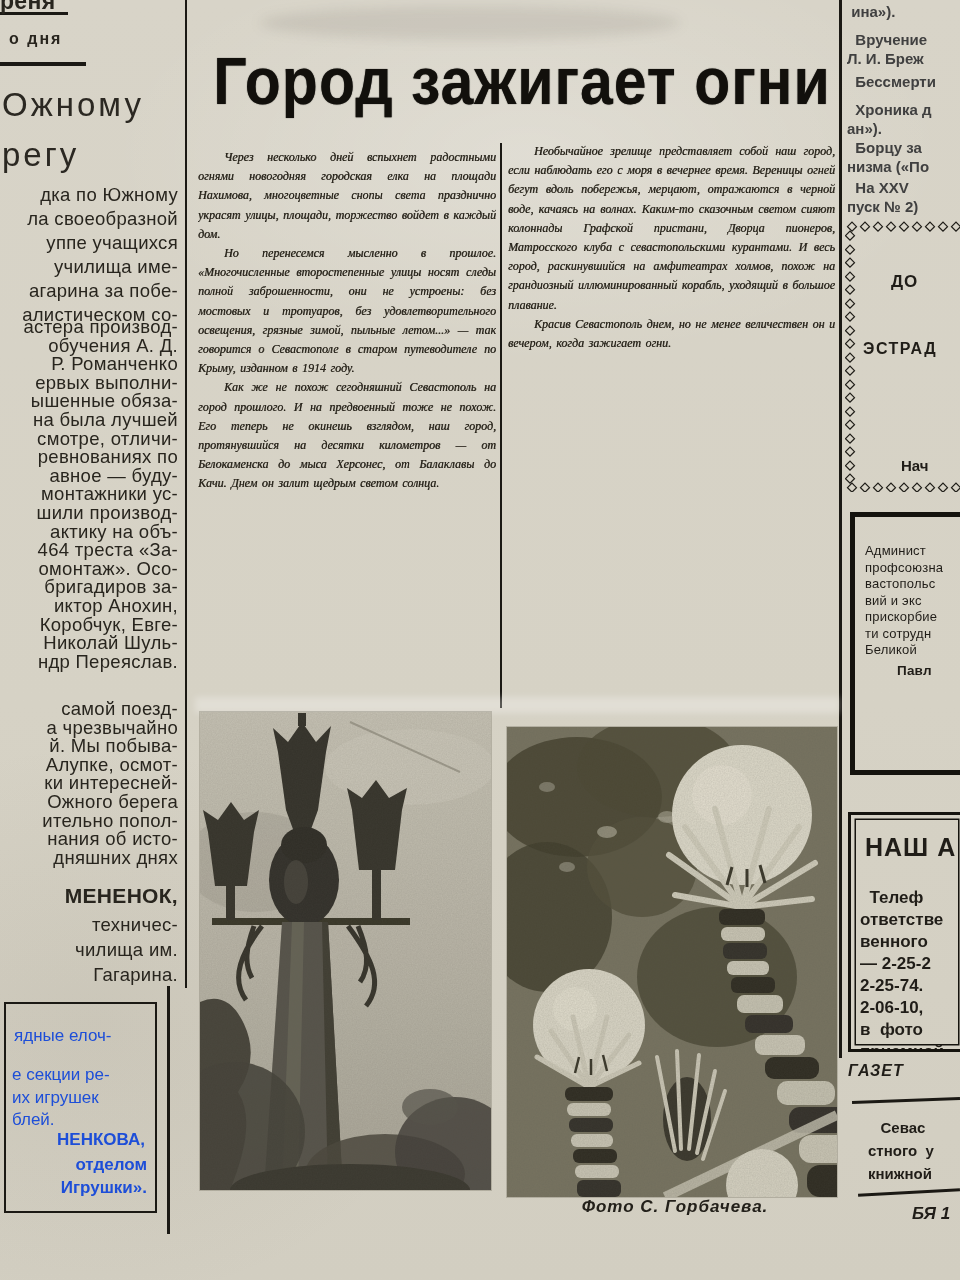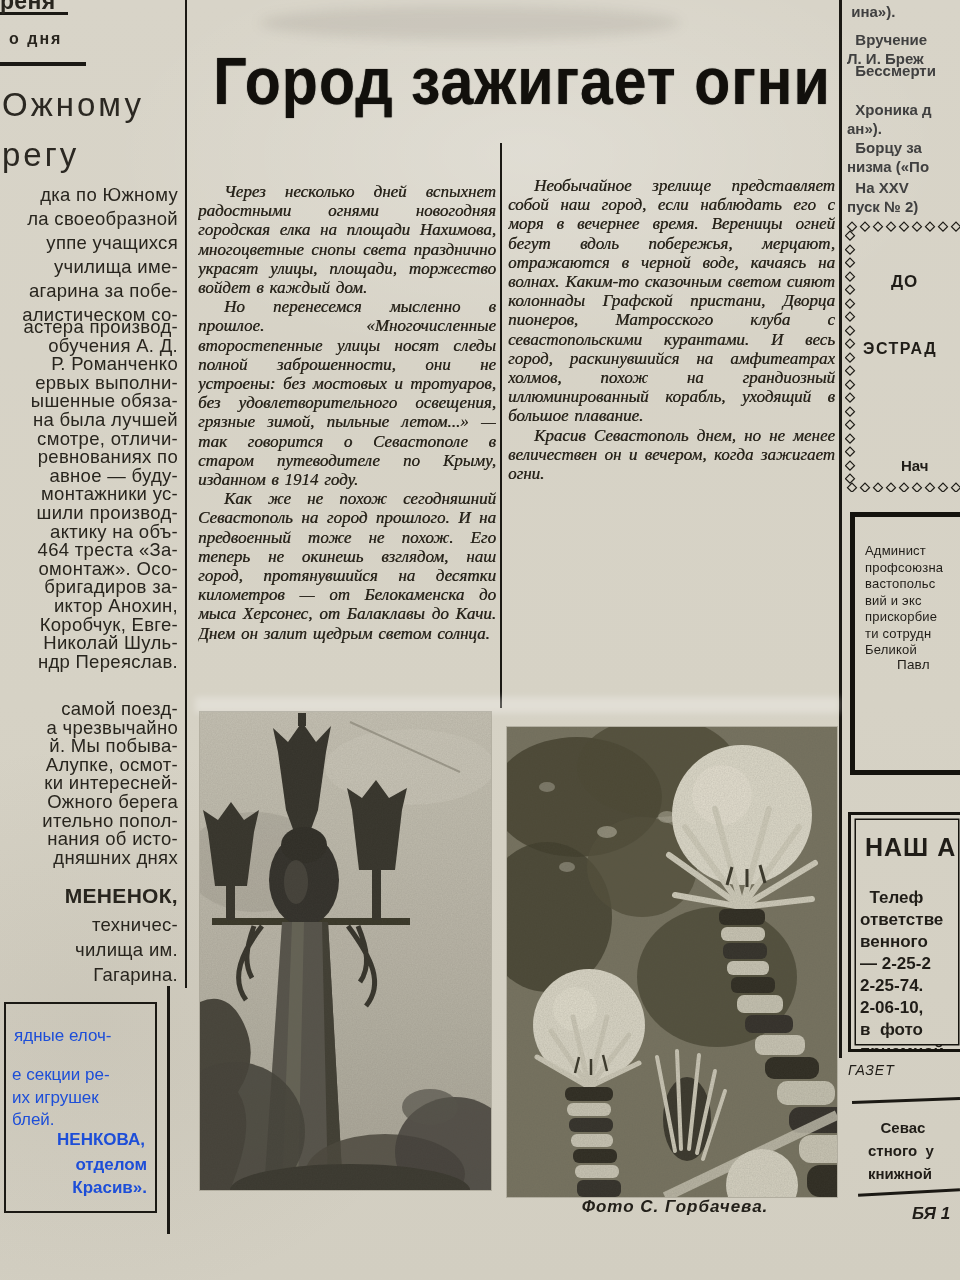--- a/index.html
+++ b/index.html
@@ -20,22 +20,22 @@
   .headline{
     left:203px;top:44px;width:638px;text-align:center;
     font-weight:700;font-size:59px;letter-spacing:1px;color:#12100c;
     transform:scaleY(1.12);transform-origin:top center;
     text-shadow:0 0 1px rgba(18,16,12,.8);
   }
   .ghost{left:260px;top:6px;width:420px;height:34px;border-radius:50%;
     background:rgba(90,85,70,.12);filter:blur(6px)}
   .artcol{
     font-family:"Liberation Serif",serif;font-style:italic;
-    font-size:17px;line-height:19.2px;text-align:justify;color:#262219;
-    text-shadow:.4px 0 0 rgba(38,34,25,.75);word-spacing:1.5px;overflow:hidden;margin-top:34px;
+    font-size:12px;line-height:19.2px;text-align:justify;color:#262219;
+    text-shadow:.4px 0 0 rgba(38,34,25,.75);word-spacing:1.5px;overflow:hidden;
   }
   .artcol p{margin:0;text-indent:26px}
 
   
   .ls{color:#28251e;letter-spacing:.3px}
   .ls-frag1{left:0;top:-12px;width:150px;font-size:23px;font-weight:700;height:26px;overflow:hidden}
   .ls-frag2{left:9px;top:30px;width:110px;font-size:16px;font-weight:700;letter-spacing:2px}
   .ls-head{left:2px;top:80px;width:176px;font-size:33px;line-height:50px;letter-spacing:3px;color:#2b2822}
   .ls-par{width:178px;text-align:right;font-size:18.5px}
   .ls-sig{width:178px;text-align:right;font-weight:700}
@@ -114,21 +114,21 @@
 чилища им.
 Гагарина.</div>
 
 <div class="abs lbox">
   <div class="abs pl" style="left:8px;top:22px">ядные елоч-</div>
   <div class="abs pl" style="left:6px;top:60px;line-height:22.5px">е секции ре-
 их игрушек
 блей.</div>
   <div class="abs" style="right:10px;top:126px;font-weight:700">НЕНКОВА,</div>
   <div class="abs pl" style="right:8px;top:149px;font-weight:700;line-height:23px;text-align:right">отделом
-Красив».</div>
+Игрушки».</div>
 </div>
 
 <div class="abs headline">Город зажигает огни</div>
 
 <div class="abs artcol" style="left:198px;top:148px;width:298px;height:560px">
   <p>Через несколько дней вспыхнет радостными огнями новогодняя городская елка на площади Нахимова, многоцветные снопы света празднично украсят улицы, площади, торжество войдет в каждый дом.</p>
   <p>Но перенесемся мысленно в прошлое. «Многочисленные второстепенные улицы носят следы полной заброшенности, они не устроены: без мостовых и тротуаров, без удовлетворительного освещения, грязные зимой, пыльные летом...» — так говорится о Севастополе в старом путеводителе по Крыму, изданном в 1914 году.</p>
   <p>Как же не похож сегодняшний Севастополь на город прошлого. И на предвоенный тоже не похож. Его теперь не окинешь взглядом, наш город, протянувшийся на десятки километров — от Белокаменска до мыса Херсонес, от Балаклавы до Качи. Днем он залит щедрым светом солнца.</p>
 </div>
 <div class="abs artcol" style="left:508px;top:142px;width:327px;height:572px">
@@ -282,21 +282,21 @@
     <circle cx="255" cy="458" r="36" fill="#d5d1c1"></circle>
     <rect width="330" height="470" filter="url(#noiseB)" opacity=".6"></rect>
   </svg>
 </div>
 
 <div class="abs caption" style="left:525px;top:1197px;width:300px">Фото С. Горбачева.</div>
 
 <div class="abs rs rs-frag pp" style="top:2px"> ина»).</div>
 <div class="abs rs rs-frag pp" style="top:30px">  Вручение
 Л. И. Бреж</div>
-<div class="abs rs rs-frag pp" style="top:61px">  Бессмерти</div>
+<div class="abs rs rs-frag pp" style="top:72px">  Бессмерти</div>
 <div class="abs rs rs-frag pp" style="top:100px">  Хроника д
 ан»).</div>
 <div class="abs rs rs-frag pp" style="top:138px">  Борцу за
 низма («По</div>
 <div class="abs rs rs-frag pp" style="top:178px">  На XXV
 пуск № 2)</div>
 
 <div class="abs dbox">
   <div class="abs diam" style="top:-2px;left:2px">◇◇◇◇◇◇◇◇◇◇</div>
   <div class="abs diam diam-left">◇◇◇◇◇◇◇◇◇◇◇◇◇◇◇◇◇◇◇</div>
@@ -307,34 +307,34 @@
 </div>
 
 <div class="abs obox">
   <div class="abs t pl" style="left:10px;top:26px">Админист
 профсоюзна
 вастопольс
 вий и экс
 прискорбие
 ти сотрудн
 Беликой</div>
-  <div class="abs t" style="left:42px;top:140px;font-weight:400;font-size:13.5px">Павл</div>
+  <div class="abs t" style="left:42px;top:146px;font-weight:700;font-size:13.5px">Павл</div>
 </div>
 
 <div class="abs abox">
   <div class="abs" style="left:14px;top:18px;font-weight:700;font-size:25px;letter-spacing:1px">НАШ А</div>
   <div class="abs pp" style="left:9px;top:72px;font-weight:700;font-size:17px;line-height:22px">  Телеф
 ответстве
 венного
 — 2-25-2
 2-25-74.
 2-06-10,
 в  фото
 приемной</div>
 </div>
 
-<div class="abs" style="left:848px;top:1062px;font-weight:400;font-style:italic;font-size:14px;letter-spacing:1px">ГАЗЕТ</div>
+<div class="abs" style="left:848px;top:1062px;font-weight:700;font-style:italic;font-size:16px;letter-spacing:1px">ГАЗЕТ</div>
 <div class="rule" style="left:852px;top:1099px;width:108px;height:2.5px;transform:rotate(-2deg)"></div>
 <div class="abs pp" style="left:868px;top:1116px;font-weight:700;font-size:15px;line-height:23px">   Севас
 стного  у
 книжной</div>
 <div class="rule" style="left:858px;top:1191px;width:102px;height:2.5px;transform:rotate(-3deg)"></div>
 <div class="abs" style="left:912px;top:1204px;font-weight:700;font-size:17px;font-style:italic">БЯ 1</div>
 
 </body></html>

